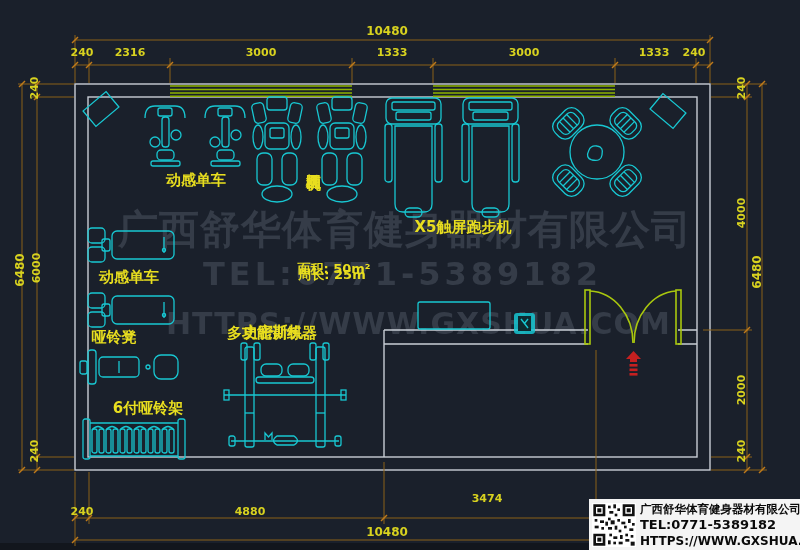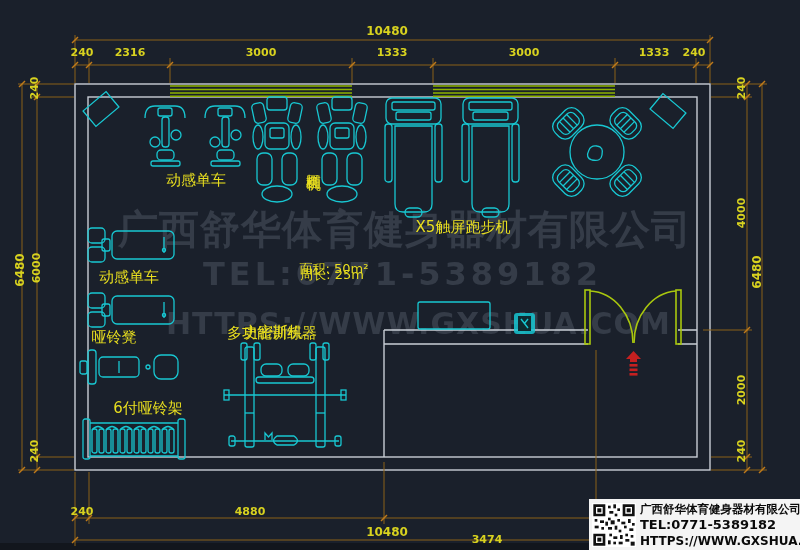--- a/index.html
+++ b/index.html
@@ -18,21 +18,21 @@
   .tick{stroke:#c07a1a;stroke-width:1.5;}
   .win{stroke:#8fb301;stroke-width:1.6;}
   .door{stroke:#a9c70e;fill:none;stroke-width:1.6;}
   .doorleaf{fill:none;stroke:#a9c70e;stroke-width:1.6;}
   .red{fill:#c52020;stroke:none;}
   
   .dimlbl{position:absolute;z-index:3;color:#d8d21f;font-weight:bold;font-size:11px;
           white-space:nowrap;transform:translate(-50%,-50%);}
   .dimlbl.big{font-size:12px;}
   .dimlbl.v{transform:translate(-50%,-50%) rotate(-90deg);}
-  .lbl{position:absolute;z-index:4;color:#e8de1f;font-weight:normal;font-size:15px;
+  .lbl{position:absolute;z-index:4;color:#e8de1f;font-weight:bold;font-size:15px;
        white-space:nowrap;transform:translate(-50%,-50%);}
   .lbl.vert{writing-mode:vertical-rl;text-orientation:upright;letter-spacing:1px;}
   .lbl.t14{font-size:14px;}
   .lbl.t13{font-size:13px;}
   #bottomstrip{position:absolute;left:0;top:543px;width:800px;height:7px;background:#12161d;z-index:2;}
   
   #card{position:absolute;left:589px;top:499px;width:211px;height:51px;background:#f4f4f4;z-index:6;}
   #card .qr{position:absolute;left:3px;top:4px;}
   #card .txt{position:absolute;left:51px;top:2px;color:#0a0a0a;font-weight:bold;}
   #card .l1{font-size:11.5px;line-height:16px;white-space:nowrap;}
@@ -357,21 +357,21 @@
   <span class="dimlbl" style="left:130px;top:52px">2316</span>
   <span class="dimlbl" style="left:261px;top:52px">3000</span>
   <span class="dimlbl" style="left:392px;top:52px">1333</span>
   <span class="dimlbl" style="left:524px;top:52px">3000</span>
   <span class="dimlbl" style="left:654px;top:52px">1333</span>
   <span class="dimlbl" style="left:694px;top:52px">240</span>
 
   <span class="dimlbl big" style="left:387px;top:532px">10480</span>
   <span class="dimlbl" style="left:82px;top:511px">240</span>
   <span class="dimlbl" style="left:250px;top:511px">4880</span>
-  <span class="dimlbl" style="left:487px;top:539px">3474</span>
+  <span class="dimlbl" style="left:487px;top:498px">3474</span>
 
   <span class="dimlbl v big" style="left:20px;top:270px">6480</span>
   <span class="dimlbl v" style="left:34px;top:88px">240</span>
   <span class="dimlbl v" style="left:36px;top:268px">6000</span>
   <span class="dimlbl v" style="left:34px;top:451px">240</span>
 
   <span class="dimlbl v big" style="left:757px;top:272px">6480</span>
   <span class="dimlbl v" style="left:741px;top:88px">240</span>
   <span class="dimlbl v" style="left:741px;top:213px">4000</span>
   <span class="dimlbl v" style="left:741px;top:390px">2000</span>

